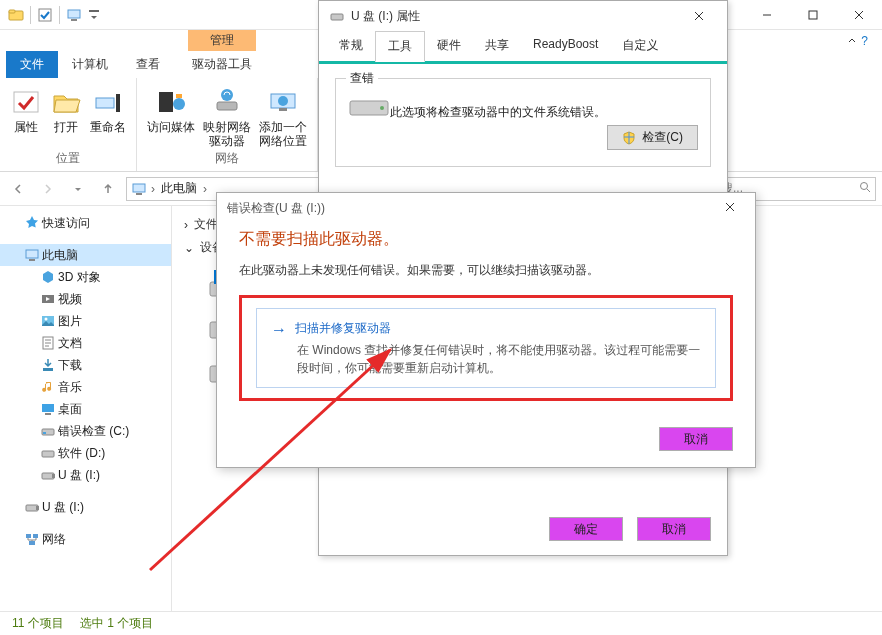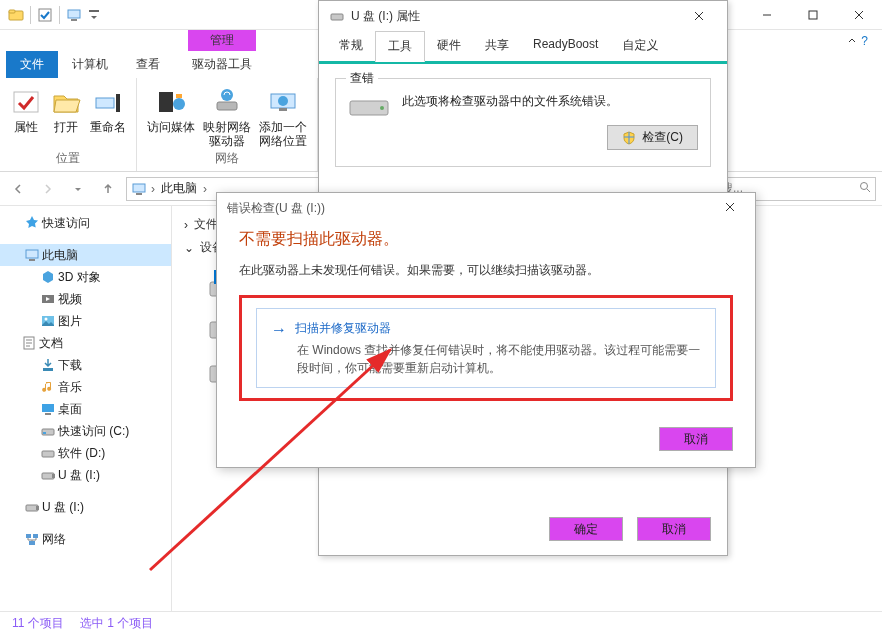--- a/index.html
+++ b/index.html
@@ -11,21 +11,21 @@
 .qat-sep{width:1px;height:18px;background:#ccc;margin:0 2px}
 .title-text{flex:1;text-align:center;color:#333}
 .wbtns{display:flex}
 .wbtn{width:46px;height:30px;display:flex;align-items:center;justify-content:center;color:#555}
 .wbtn svg{width:10px;height:10px}
 .help-row{height:22px;display:flex;justify-content:flex-end;align-items:center;padding:0 14px;gap:4px}
 .help-row .hbtn{display:flex;align-items:center;gap:2px;color:#333}
 .tabbar{height:26px;display:flex;align-items:flex-end;padding-left:6px;background:#fff}
 .tab{padding:5px 14px;color:#333}
 .tab.file{background:#1979ca;color:#fff}
-.tab.ctx{background:#d946ef}
+.tab.ctx{background:#fdba74}
 .ribbon{height:94px;border-bottom:1px solid #d9d9d9;display:flex;background:#fff}
 .grp{border-right:1px solid #e1e1e1;padding:4px 10px 0 10px;display:flex;flex-direction:column;align-items:center}
 .grp-items{display:flex;gap:8px;flex:1;align-items:flex-start}
 .gitem{display:flex;flex-direction:column;align-items:center;gap:2px;padding-top:4px}
 .gitem .ic{width:32px;height:32px;display:flex;align-items:center;justify-content:center}
 .gitem .lbl{text-align:center;line-height:14px}
 .grp-name{color:#666;padding:2px 0 4px}
 .addr{height:34px;display:flex;align-items:center;padding:0 6px;gap:6px;border-bottom:1px solid #e5e5e5}
 .nvbtn{width:24px;height:24px;display:flex;align-items:center;justify-content:center;color:#888}
 .nvbtn svg{width:12px;height:12px}
@@ -42,34 +42,34 @@
 .nitem{display:flex;align-items:center;gap:2px;height:22px;padding:0 8px 0 24px}
 .nitem.sel{background:#cce8ff}
 .nitem .nic{width:16px;height:16px;display:flex;align-items:center;justify-content:center}
 .nitem .nic svg{width:16px;height:16px}
 .nspacer{height:10px}
 .content{flex:1;position:relative;padding:8px 12px}
 .section-h{display:flex;align-items:center;gap:6px;color:#333;margin:2px 0 6px}
 .section-h .chev{display:inline-block}
 .drive-row{display:flex;align-items:center;gap:10px;padding:6px 0 6px 24px}
 .drive-ic{width:48px;height:32px}
-.status{height:24px;border-top:1px solid #e5e5e5;display:flex;align-items:center;gap:16px;padding:0 12px;color:#8b5cf6}
+.status{height:24px;border-top:1px solid #e5e5e5;display:flex;align-items:center;gap:16px;padding:0 12px;color:#4d7c0f}
 
 .dlg{position:absolute;left:318px;top:0;width:410px;background:#fff;border:1px solid #aaa;box-shadow:2px 2px 6px rgba(0,0,0,.18)}
 .dlg-t{height:30px;display:flex;align-items:center;padding:0 10px}
 .dlg-t .dic{width:16px;height:16px;margin-right:6px}
 .dlg-t .ttl{flex:1;color:#333}
 .dlg-t .x{width:36px;height:26px;display:flex;align-items:center;justify-content:center;color:#555}
 .dlg-tabs{display:flex;border-bottom:3px solid #14b8a6;padding:0 8px}
 .dtab{padding:6px 12px;color:#333}
 .dtab.active{border:1px solid #ccc;border-bottom:1px solid #fff;margin-bottom:-1px;background:#fff}
 .dlg-body{padding:14px 16px 10px}
 .fieldset{border:1px solid #cfcfcf;padding:14px 12px 16px;position:relative}
 .fieldset .legend{position:absolute;top:-9px;left:10px;background:#fff;padding:0 4px}
-.chk-row{display:flex;align-items:flex-start;gap:12px}
+.chk-row{display:flex;align-items:flex-end;}
 .chk-row .di{width:42px;height:28px}
 .chk-row .txt{flex:1}
 .chk-btn{margin-top:4px;margin-left:auto;display:flex;align-items:center;gap:6px;border:1px solid #adadad;background:#e1e1e1;padding:3px 14px;width:max-content;float:right}
 .shield{width:14px;height:14px}
 .dlg-foot{display:flex;justify-content:flex-end;gap:14px;padding:10px 16px 14px}
 .btn{min-width:74px;height:24px;border:1px solid #adadad;background:#d946ef;display:flex;align-items:center;justify-content:center}
 
 .dlg2{position:absolute;left:216px;top:192px;width:540px;background:#fff;border:1px solid #aaa;box-shadow:2px 2px 10px rgba(0,0,0,.22)}
 .dlg2-t{height:30px;display:flex;align-items:center;padding:0 10px;color:#555}
 .dlg2-t .ttl{flex:1}
@@ -316,21 +316,21 @@
     <div class="nitem" style="padding-left:40px">
         <span class="nic">
           <svg viewBox="0 0 16 16">
             <rect x="2" y="3" width="12" height="10" fill="#6fc1e8"></rect>
             <circle cx="6" cy="6" r="1.5" fill="#fff"></circle>
             <path d="M2 12l4-4 3 3 2-2 3 3v1H2z" fill="#3a8ab5"></path>
           </svg>
         </span>
         <span>图片</span>
       </div>
-    <div class="nitem" style="padding-left:21px">
+    <div class="nitem" style="padding-left:40px">
         <span class="nic">
           <svg viewBox="0 0 16 16">
             <rect x="3" y="2" width="10" height="12" fill="#fff" stroke="#888"></rect>
             <path d="M5 5h6M5 8h6M5 11h4" stroke="#888"></path>
           </svg>
         </span>
         <span>文档</span>
       </div>
     <div class="nitem" style="padding-left:40px">
         <span class="nic">
@@ -358,21 +358,21 @@
         </span>
         <span>桌面</span>
       </div>
     <div class="nitem" style="padding-left:40px">
         <span class="nic">
           <svg viewBox="0 0 16 16">
             <rect x="2" y="6" width="12" height="6" rx="1" fill="#c8c8c8" stroke="#888"></rect>
             <rect x="3" y="9" width="3" height="2" fill="#4aa3df"></rect>
           </svg>
         </span>
-        <span>快速访问 (C:)</span>
+        <span>错误检查 (C:)</span>
       </div>
     <div class="nitem" style="padding-left:40px">
         <span class="nic">
           <svg viewBox="0 0 16 16">
             <rect x="2" y="6" width="12" height="6" rx="1" fill="#c8c8c8" stroke="#888"></rect>
           </svg>
         </span>
         <span>软件 (D:)</span>
       </div>
     <div class="nitem" style="padding-left:40px">

